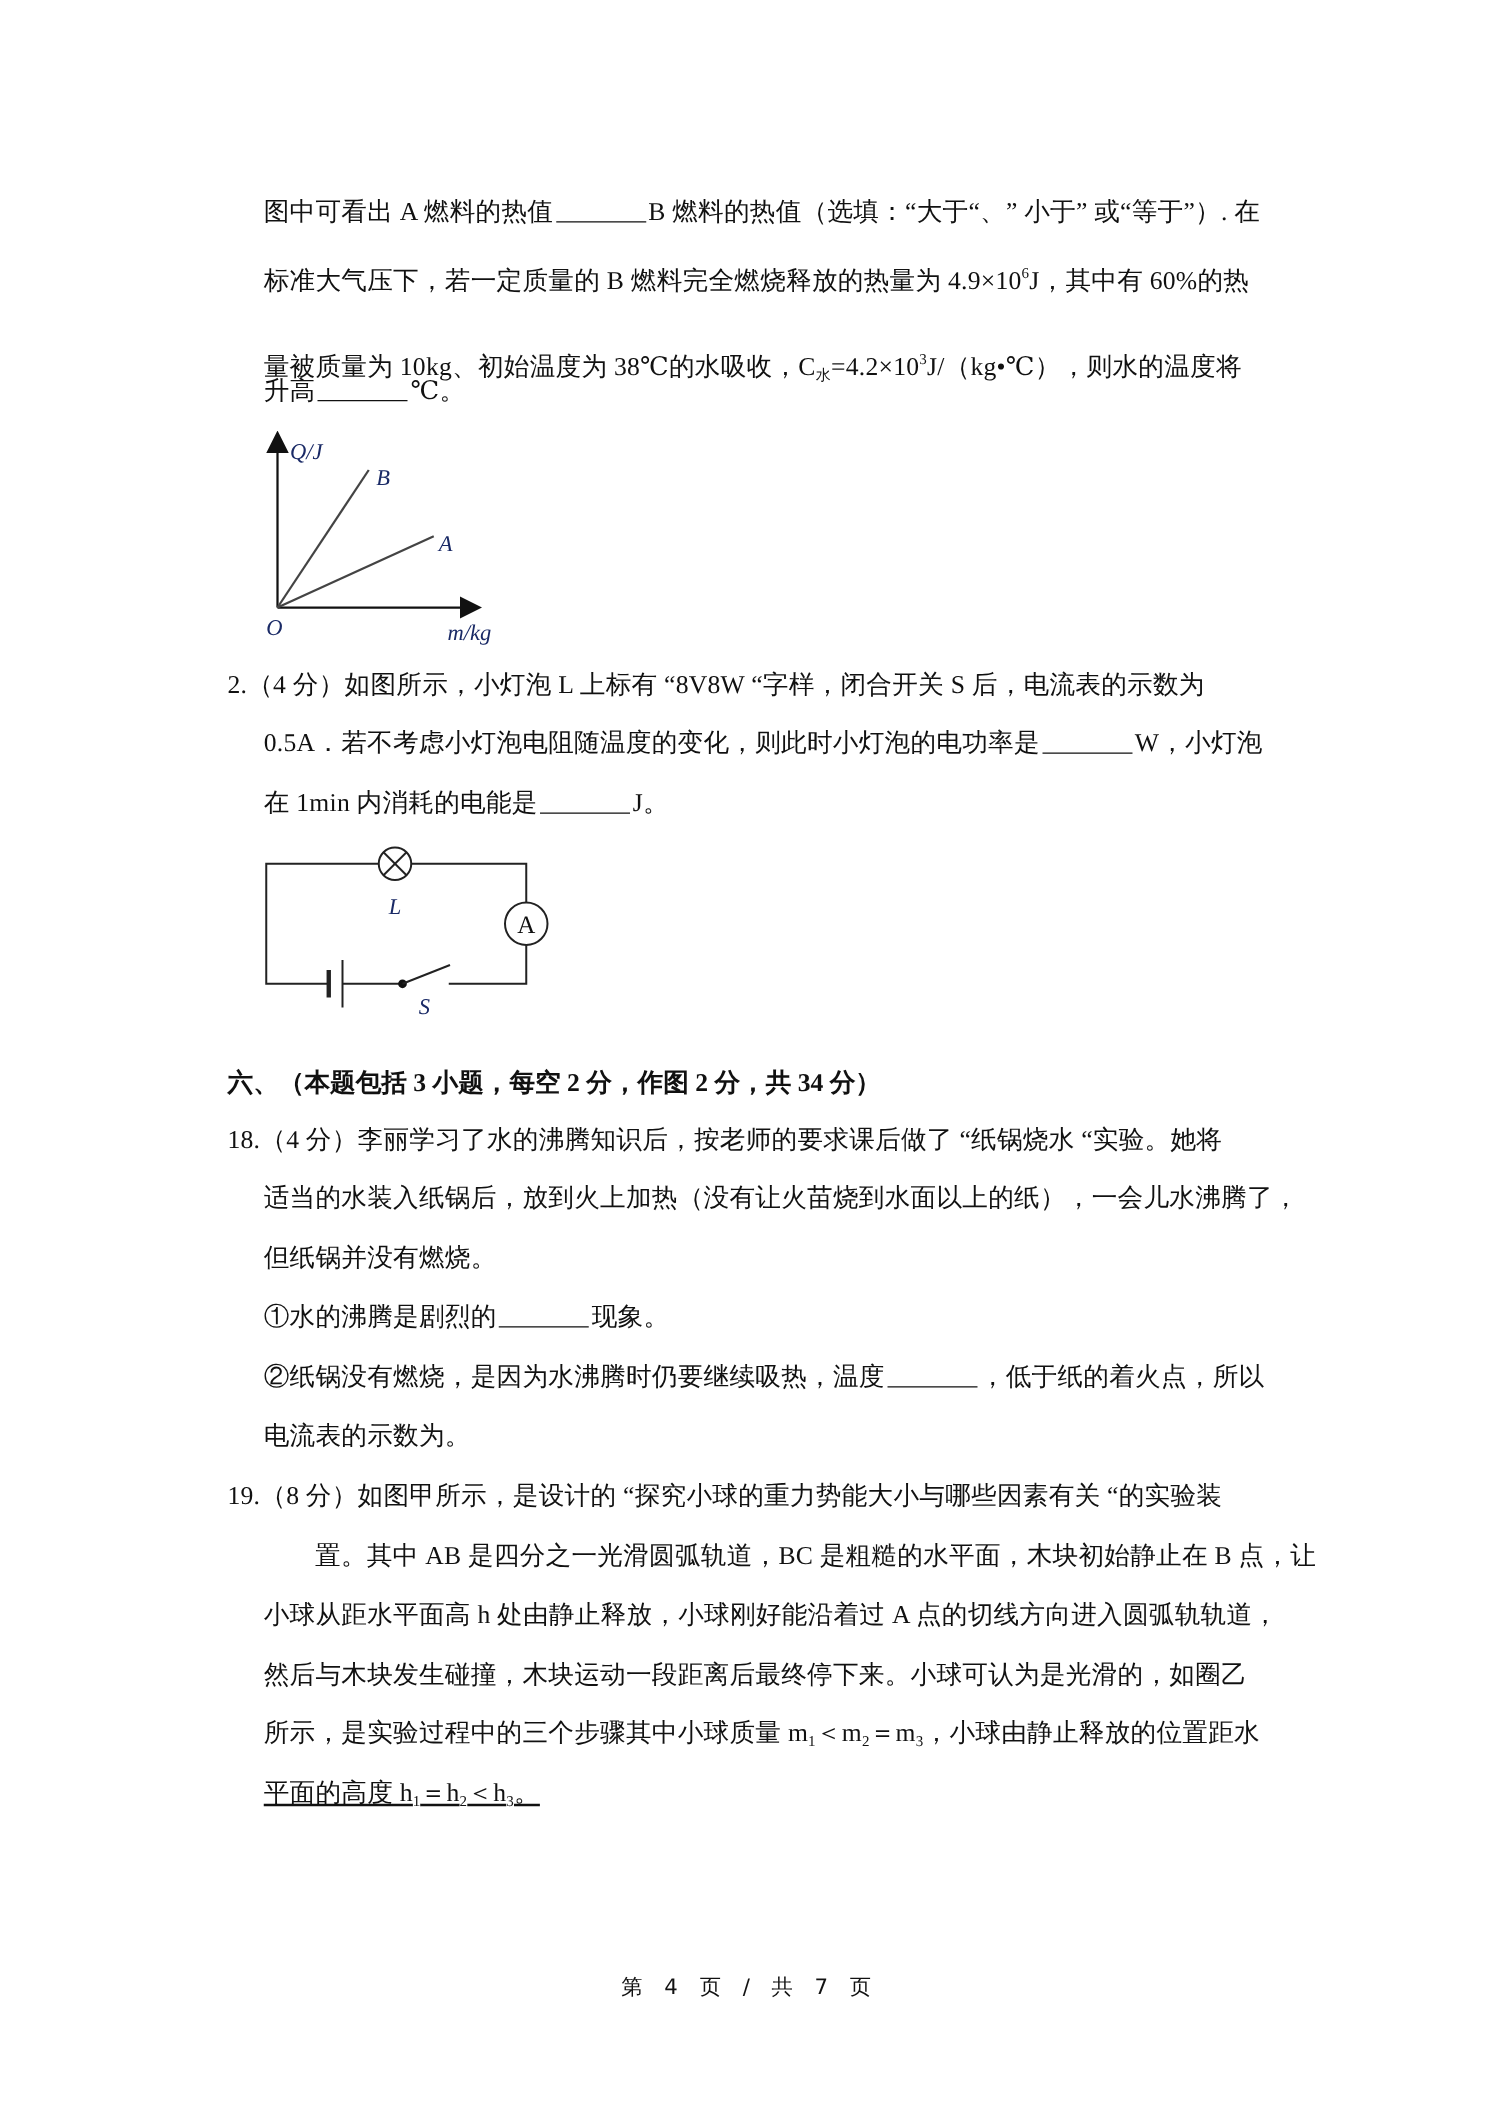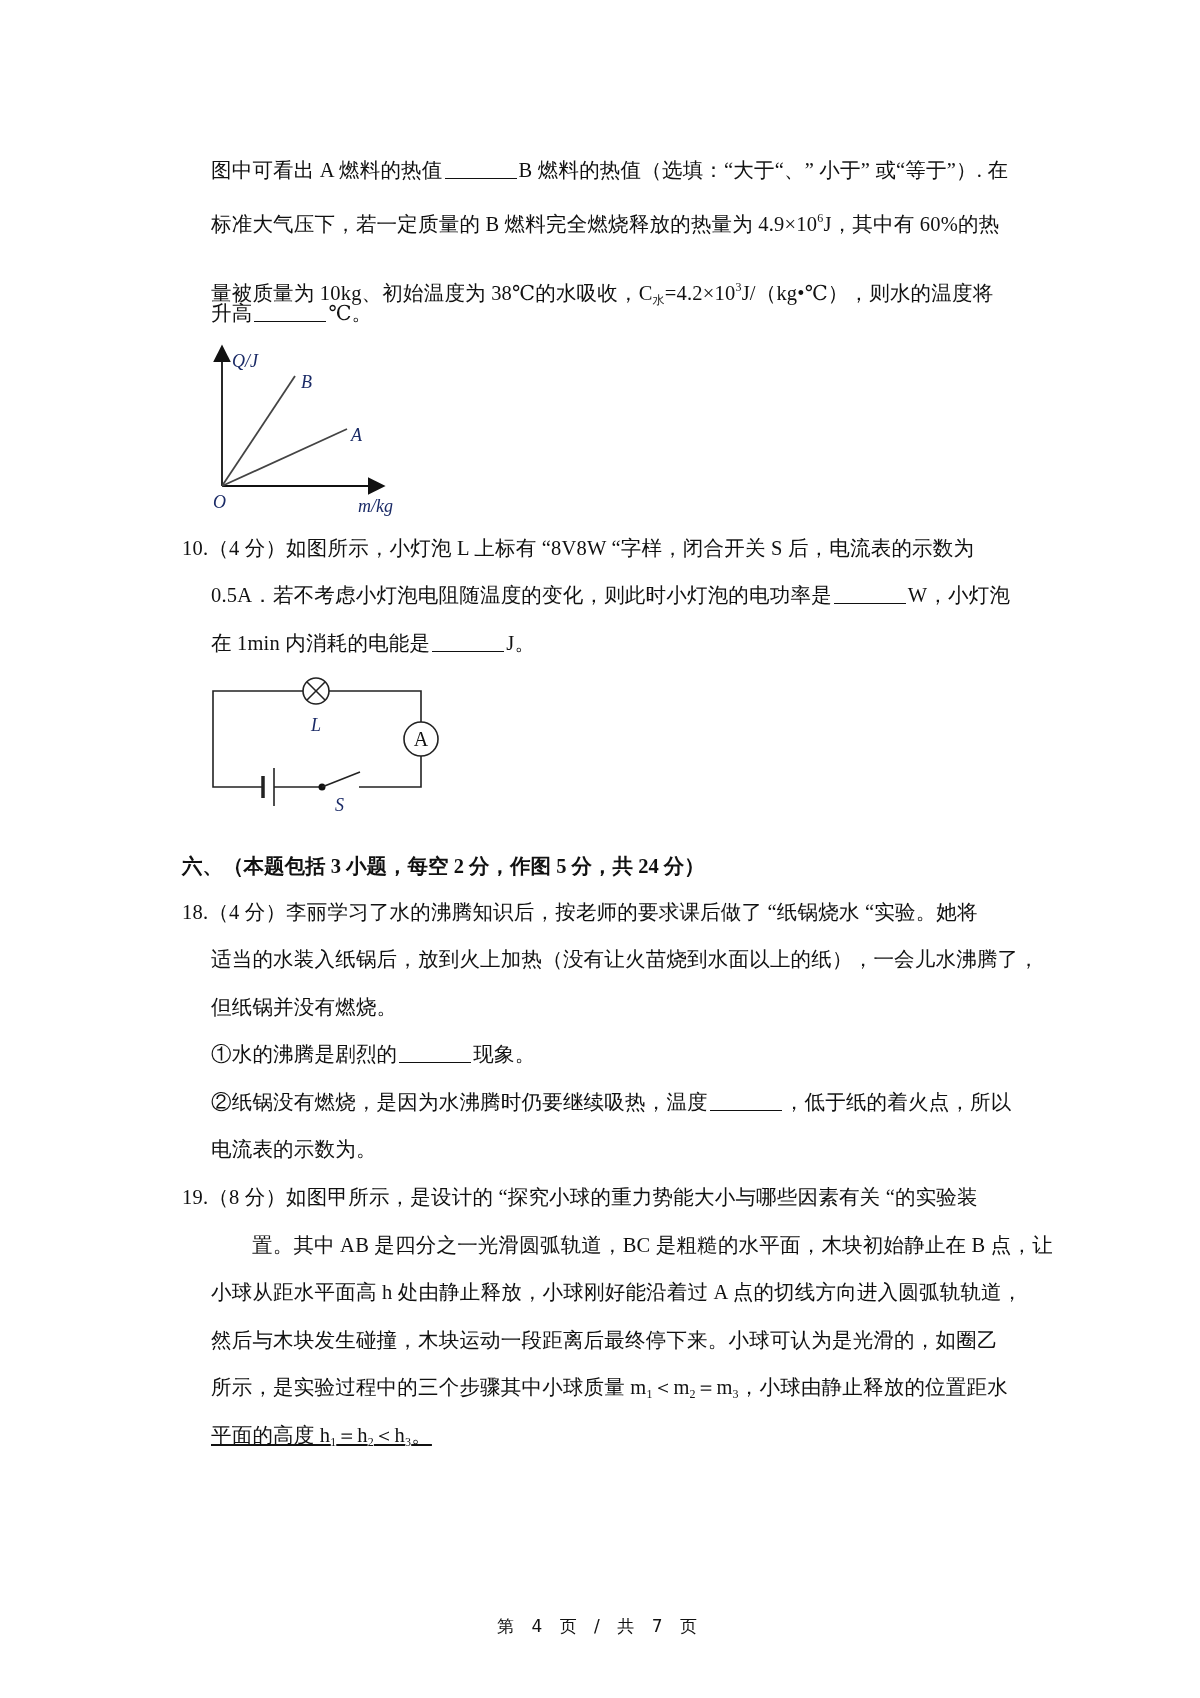--- a/index.html
+++ b/index.html
@@ -6,21 +6,21 @@
   body { width: 1200px; height: 1698px; position: relative; overflow: hidden;
          font-family: "Liberation Serif", "DejaVu Serif", serif; color: #111; }
   .line { position: absolute; font-size: 20.5px; line-height: 26px; white-space: nowrap; letter-spacing: 0.2px; }
   .q-first { left: 182px; }
   .q-cont { left: 211px; }
   .blank { display: inline-block; width: 72px; border-bottom: 1.6px solid #111; height: 18px; vertical-align: -2px; margin: 0 2px; }
   .sup { font-size: 12px; vertical-align: 9px; }
   .sub { font-size: 12px; vertical-align: -4px; }
   .section { position: absolute; left: 182px; top: 852px; font-size: 20.5px; font-weight: bold; white-space: nowrap; }
   .footer { position: absolute; top: 1578px; left: 0; width: 1200px; text-align: center;
-            font-family: "DejaVu Sans", sans-serif; font-size: 17px; letter-spacing: 6px; margin-top: 37px; }
+            font-family: "DejaVu Sans", sans-serif; font-size: 17px; letter-spacing: 6px; }
   svg { position: absolute; left: 0; top: 0; overflow: visible; }
   .fig-label { font-family: "Liberation Serif", serif; font-style: italic; font-size: 18px; fill: #1a2a66; }
   .wire { stroke: #222; stroke-width: 1.6; fill: none; }
 </style>
 </head>
 <body>
 
 <div class="line q-cont" style="top:157px;">
   <span>图中可看出 A 燃料的热值</span><span class="blank"></span><span>B 燃料的热值（选填：“大于“、” 小于” 或“等于”）. 在</span>
 </div>
@@ -70,29 +70,29 @@
     </g>
     <g>
       <circle cx="322" cy="787" r="3.5" fill="#111"></circle>
       <line x1="322" y1="787" x2="360" y2="772" stroke="#222" stroke-width="1.6"></line>
     </g>
     <text class="fig-label" x="311" y="731">L</text>
     <text class="fig-label" x="335" y="811">S</text>
   </g>
 </svg>
 
-<div class="line q-first" style="top:535px;">10.（4 分）如图所示，小灯泡 L 上标有 “8V8W “字样，闭合开关 S 后，电流表的示数为</div>
+<div class="line q-first" style="top:535px;">2.（4 分）如图所示，小灯泡 L 上标有 “8V8W “字样，闭合开关 S 后，电流表的示数为</div>
 <div class="line q-cont" style="top:582px;">
   <span>0.5A．若不考虑小灯泡电阻随温度的变化，则此时小灯泡的电功率是</span><span class="blank"></span><span>W，小灯泡</span>
 </div>
 <div class="line q-cont" style="top:630px;">
   <span>在 1min 内消耗的电能是</span><span class="blank"></span><span>J。</span>
 </div>
 
-<div class="section">六、（本题包括 3 小题，每空 2 分，作图 5 分，共 24 分）</div>
+<div class="section">六、（本题包括 3 小题，每空 2 分，作图 2 分，共 34 分）</div>
 
 <div class="line q-first" style="top:899px;">18.（4 分）李丽学习了水的沸腾知识后，按老师的要求课后做了 “纸锅烧水 “实验。她将</div>
 <div class="line q-cont" style="top:946px;">适当的水装入纸锅后，放到火上加热（没有让火苗烧到水面以上的纸），一会儿水沸腾了，</div>
 <div class="line q-cont" style="top:994px;">但纸锅并没有燃烧。</div>
 <div class="line q-cont" style="top:1041px;">
   <span>①水的沸腾是剧烈的</span><span class="blank"></span><span>现象。</span>
 </div>
 <div class="line q-cont" style="top:1089px;">
   <span>②纸锅没有燃烧，是因为水沸腾时仍要继续吸热，温度</span><span class="blank"></span><span>，低于纸的着火点，所以</span>
 </div>

